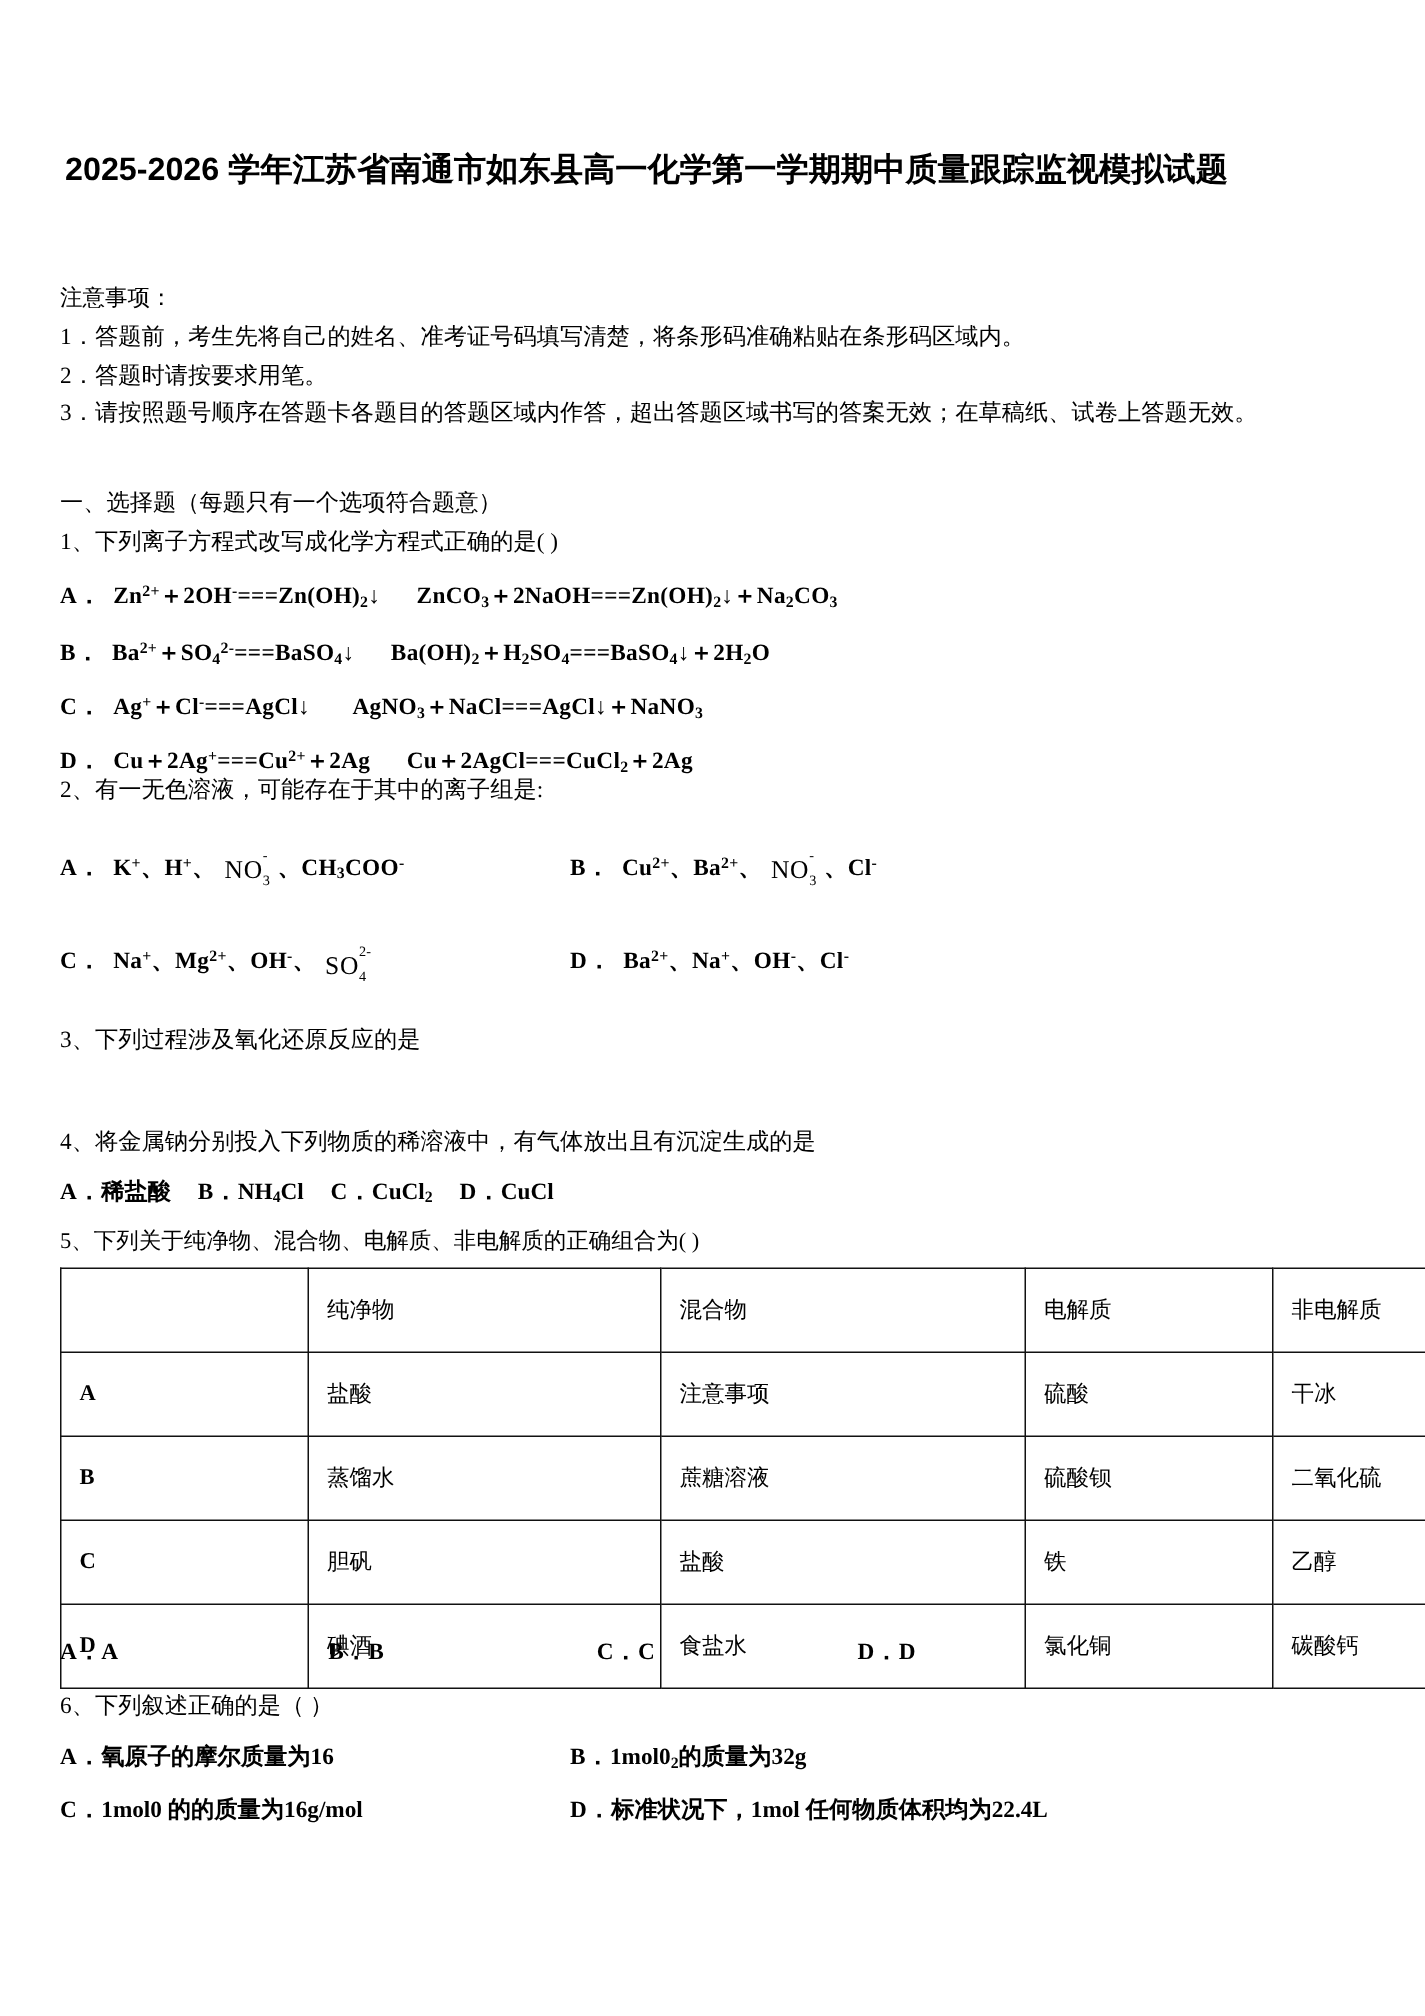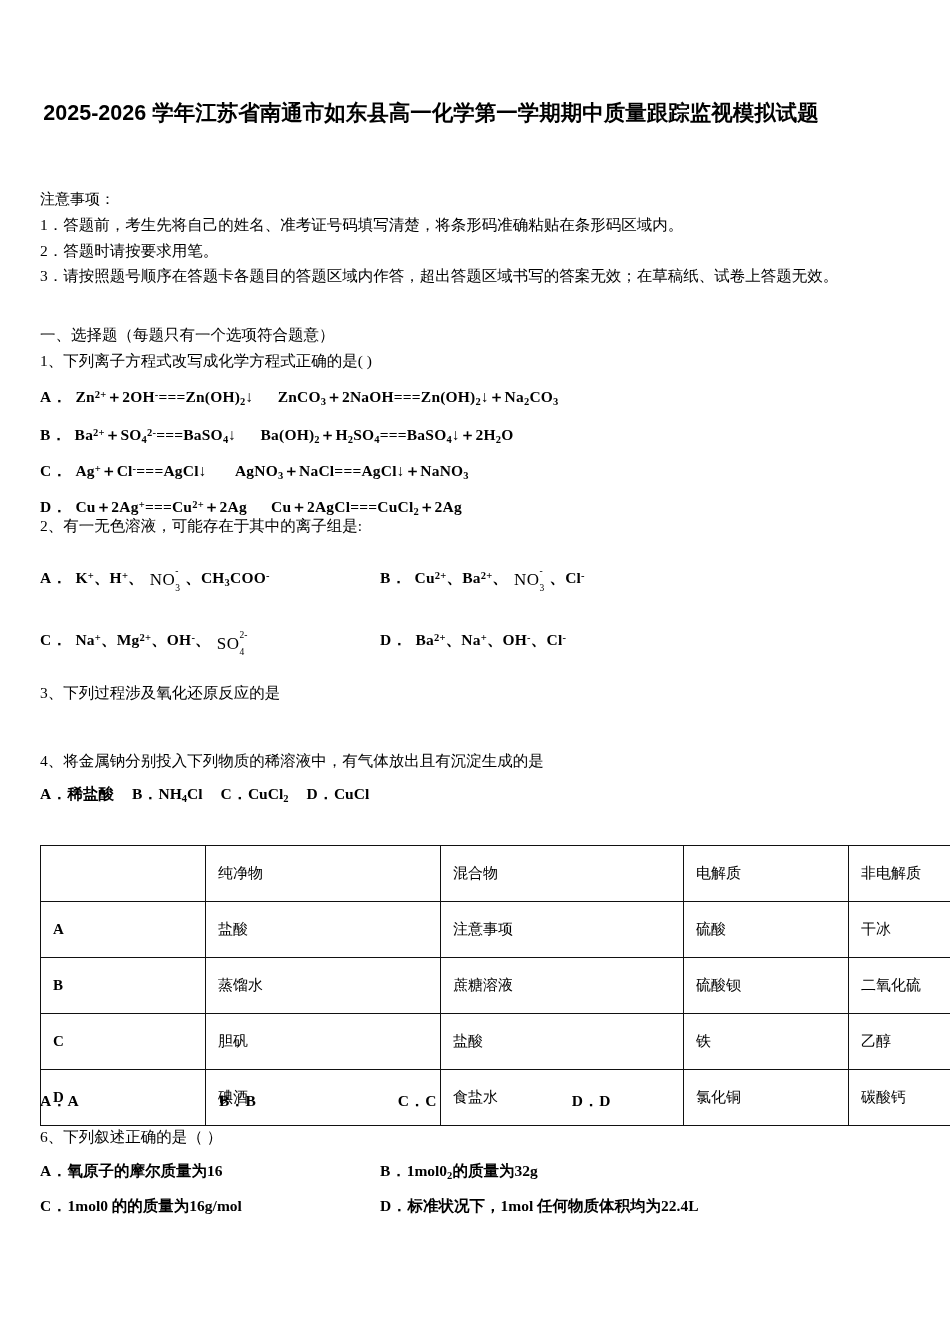--- a/index.html
+++ b/index.html
@@ -241,20 +241,21 @@
       <span class="lbl">B．</span><span>NH<sub>4</sub>Cl</span>
     </span>
     <span class="opt" style="margin-left:14px;">
       <span class="lbl">C．</span><span>CuCl<sub>2</sub></span>
     </span>
     <span class="opt" style="margin-left:14px;">
       <span class="lbl">D．</span><span>CuCl</span>
     </span>
   </div>
 
+  <div class="q-stem" style="top:818px;font-size:15px;">5、下列关于纯净物、混合物、电解质、非电解质的正确组合为(  )</div>
 
   <table class="combo-table">
     <thead>
       <tr>
         <td class="c-key"></td>
         <td class="c-1">纯净物</td>
         <td class="c-2">混合物</td>
         <td class="c-3">电解质</td>
         <td class="c-4">非电解质</td>
       </tr>

